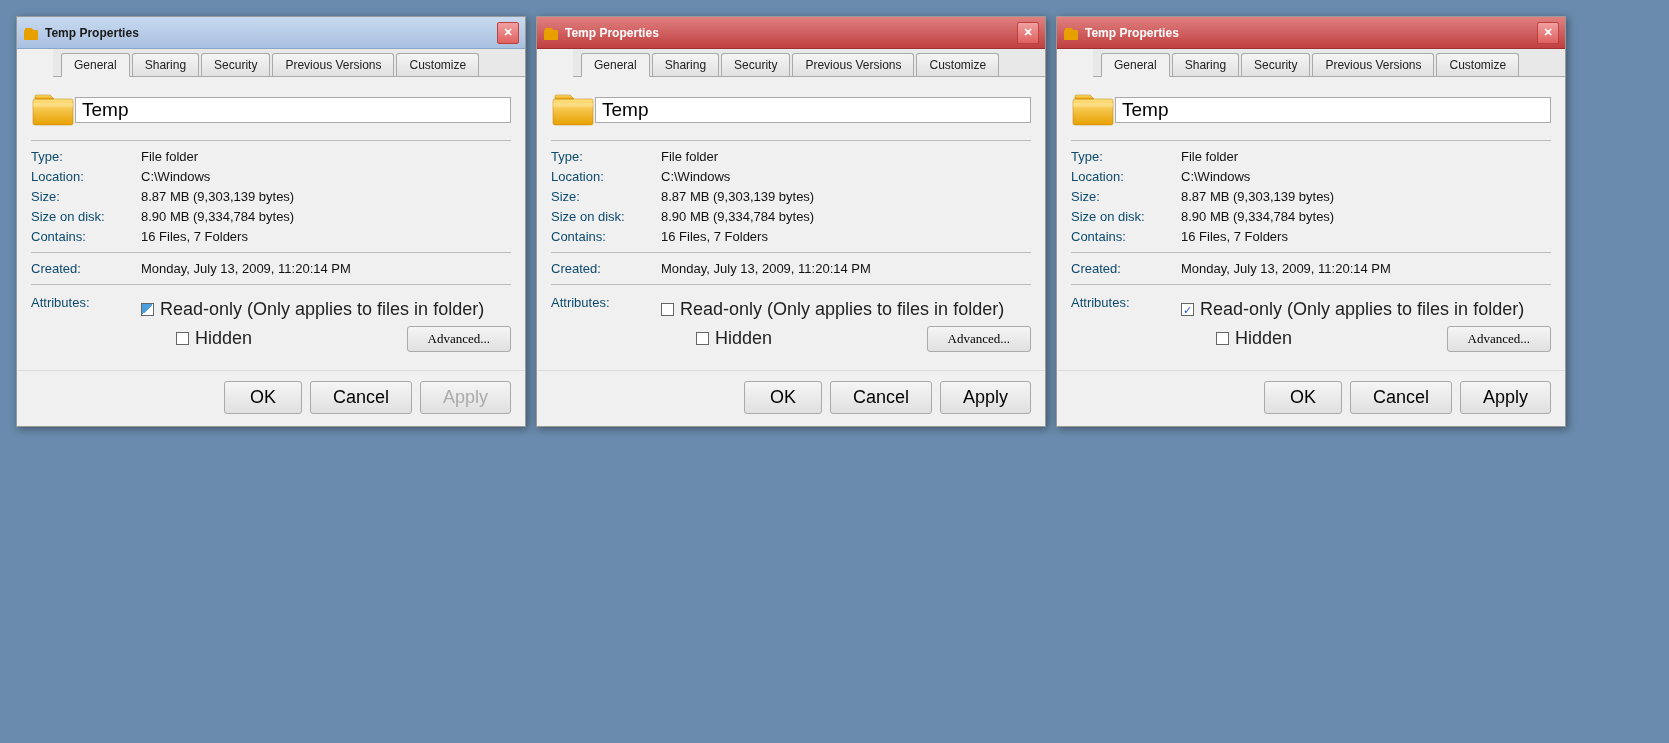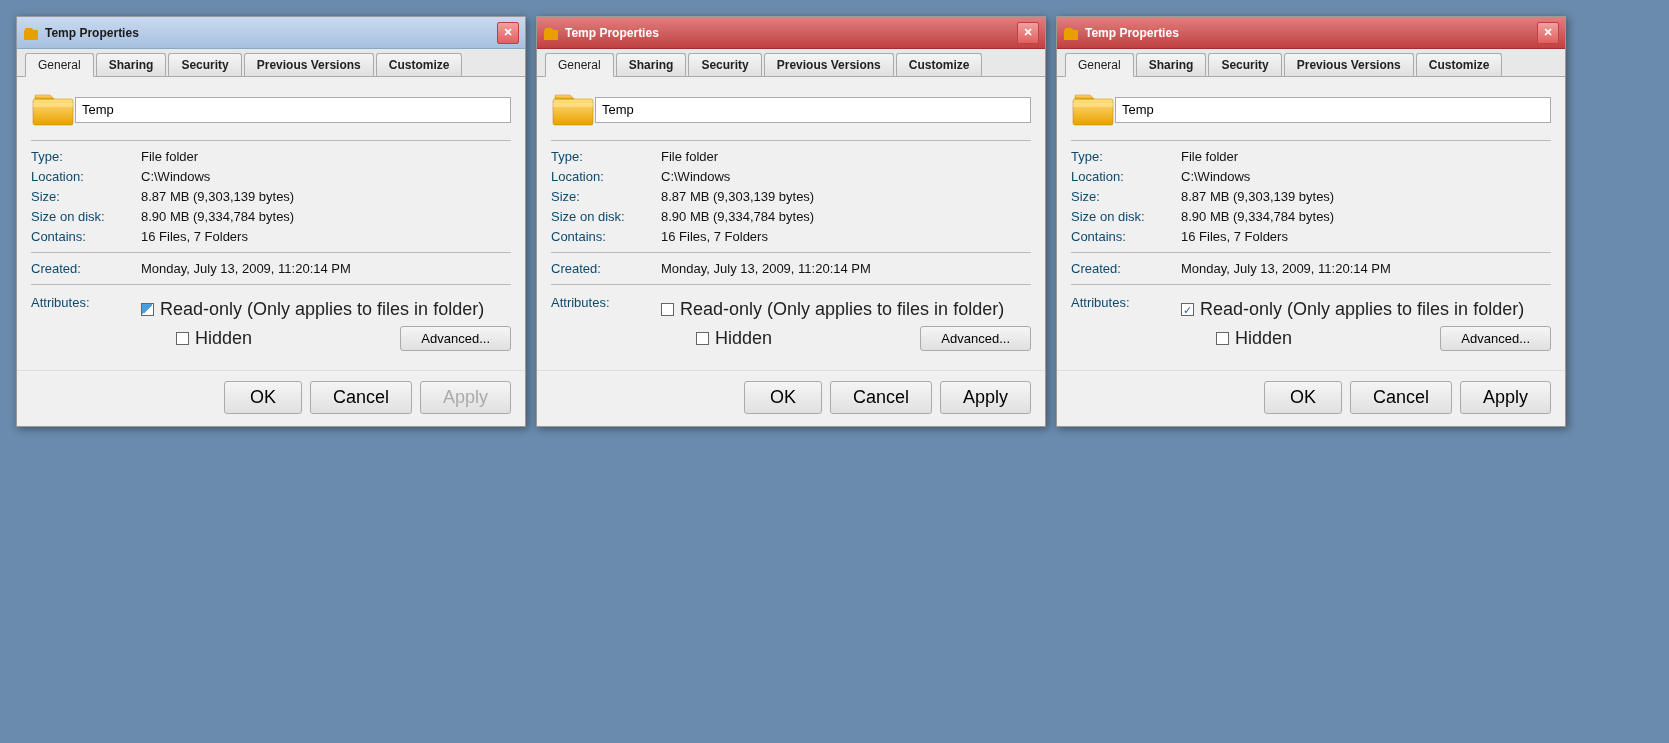--- a/index.html
+++ b/index.html
@@ -68,32 +68,32 @@
       font-weight: bold;
       color: white;
     }
 
     .tabs-bar {
       display: flex;
       background: #e8e8e8;
       border-bottom: 1px solid #aaa;
       padding: 4px 8px 0 8px;
       gap: 2px;
+      margin-left: 36px;
     }
 
     .tab {
       padding: 4px 12px;
       font-size: 12px;
       border: 1px solid #aaa;
       border-bottom: none;
       background: linear-gradient(to bottom, #f5f5f5 0%, #e0e0e0 100%);
       cursor: pointer;
       border-radius: 3px 3px 0 0;
       color: #222;
-      font-weight: bold;
     }
 
     .tab.active {
       background: #f0f0f0;
       border-bottom: 1px solid #f0f0f0;
       margin-bottom: -1px;
       font-weight: normal;
       z-index: 1;
     }
 
@@ -108,21 +108,21 @@
       align-items: center;
       margin-bottom: 10px;
     }
 
     .folder-name-input {
       flex: 1;
       height: 26px;
       border: 1px solid #aaa;
       background: white;
       padding: 2px 6px;
-      font-size: 13px;
+      font-size: 19px;
       font-family: inherit;
     }
 
     .divider {
       border: none;
       border-top: 1px solid #bbb;
       margin: 8px 0;
     }
 
     .info-row {
@@ -164,21 +164,21 @@
       margin-top: 4px;
     }
 
     .btn-advanced {
       padding: 4px 20px;
       font-size: 13px;
       background: linear-gradient(to bottom, #f5f5f5 0%, #e0e0e0 100%);
       border: 1px solid #aaa;
       border-radius: 3px;
       cursor: pointer;
-      font-family: Liberation Sans, sans-serif;
+      font-family: Liberation Serif, serif;
     }
 
     .dialog-footer {
       display: flex;
       justify-content: flex-end;
       gap: 8px;
       padding: 10px 14px 12px 14px;
       background: #f0f0f0;
       border-top: 1px solid #ddd;
     }

